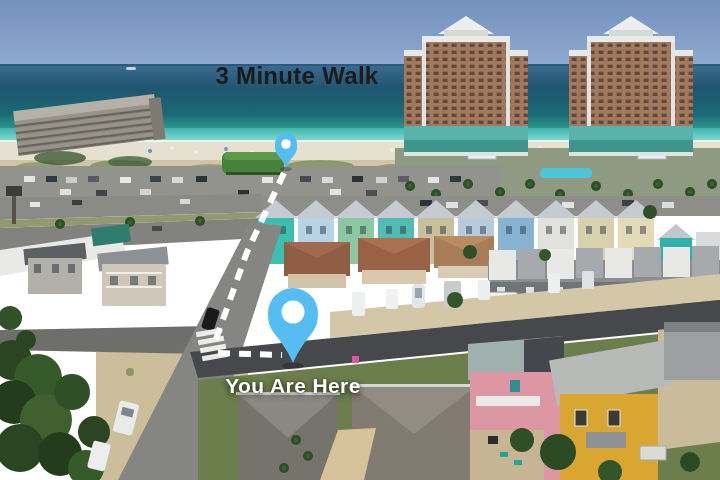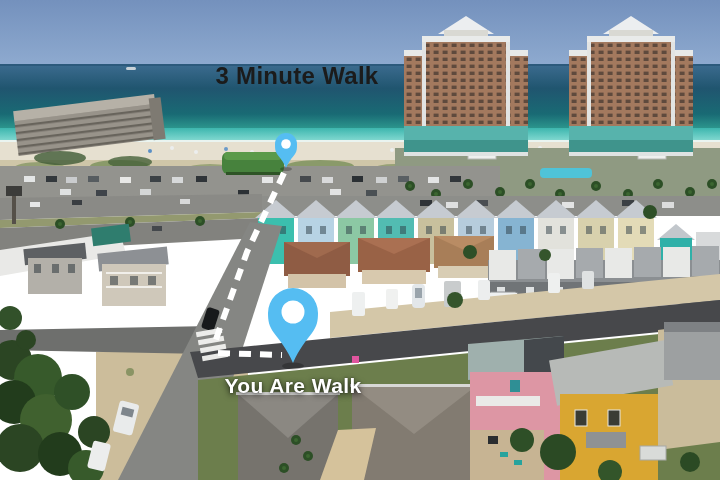--- a/index.html
+++ b/index.html
@@ -420,14 +420,14 @@
   <g>
     <ellipse cx="293" cy="366" rx="11" ry="3.5" fill="rgba(0,0,0,0.25)"></ellipse>
     <path d="M293,363 C287,349 280,341 274,333 C269,326 268,321 268,313 A25,25 0 1 1 318,313 C318,321 317,326 312,333 C306,341 299,349 293,363 Z" fill="#55bdf2"></path>
     <circle cx="293" cy="312" r="11.5" fill="#ffffff"></circle>
   </g>
 </svg>
 
   <div class="headline">
     <div>3 Minute Walk</div>
   </div>
-  <div class="you-are-here">You Are Walk</div>
+  <div class="you-are-here">You Are Here</div>
 </div>
 
 </body></html>

